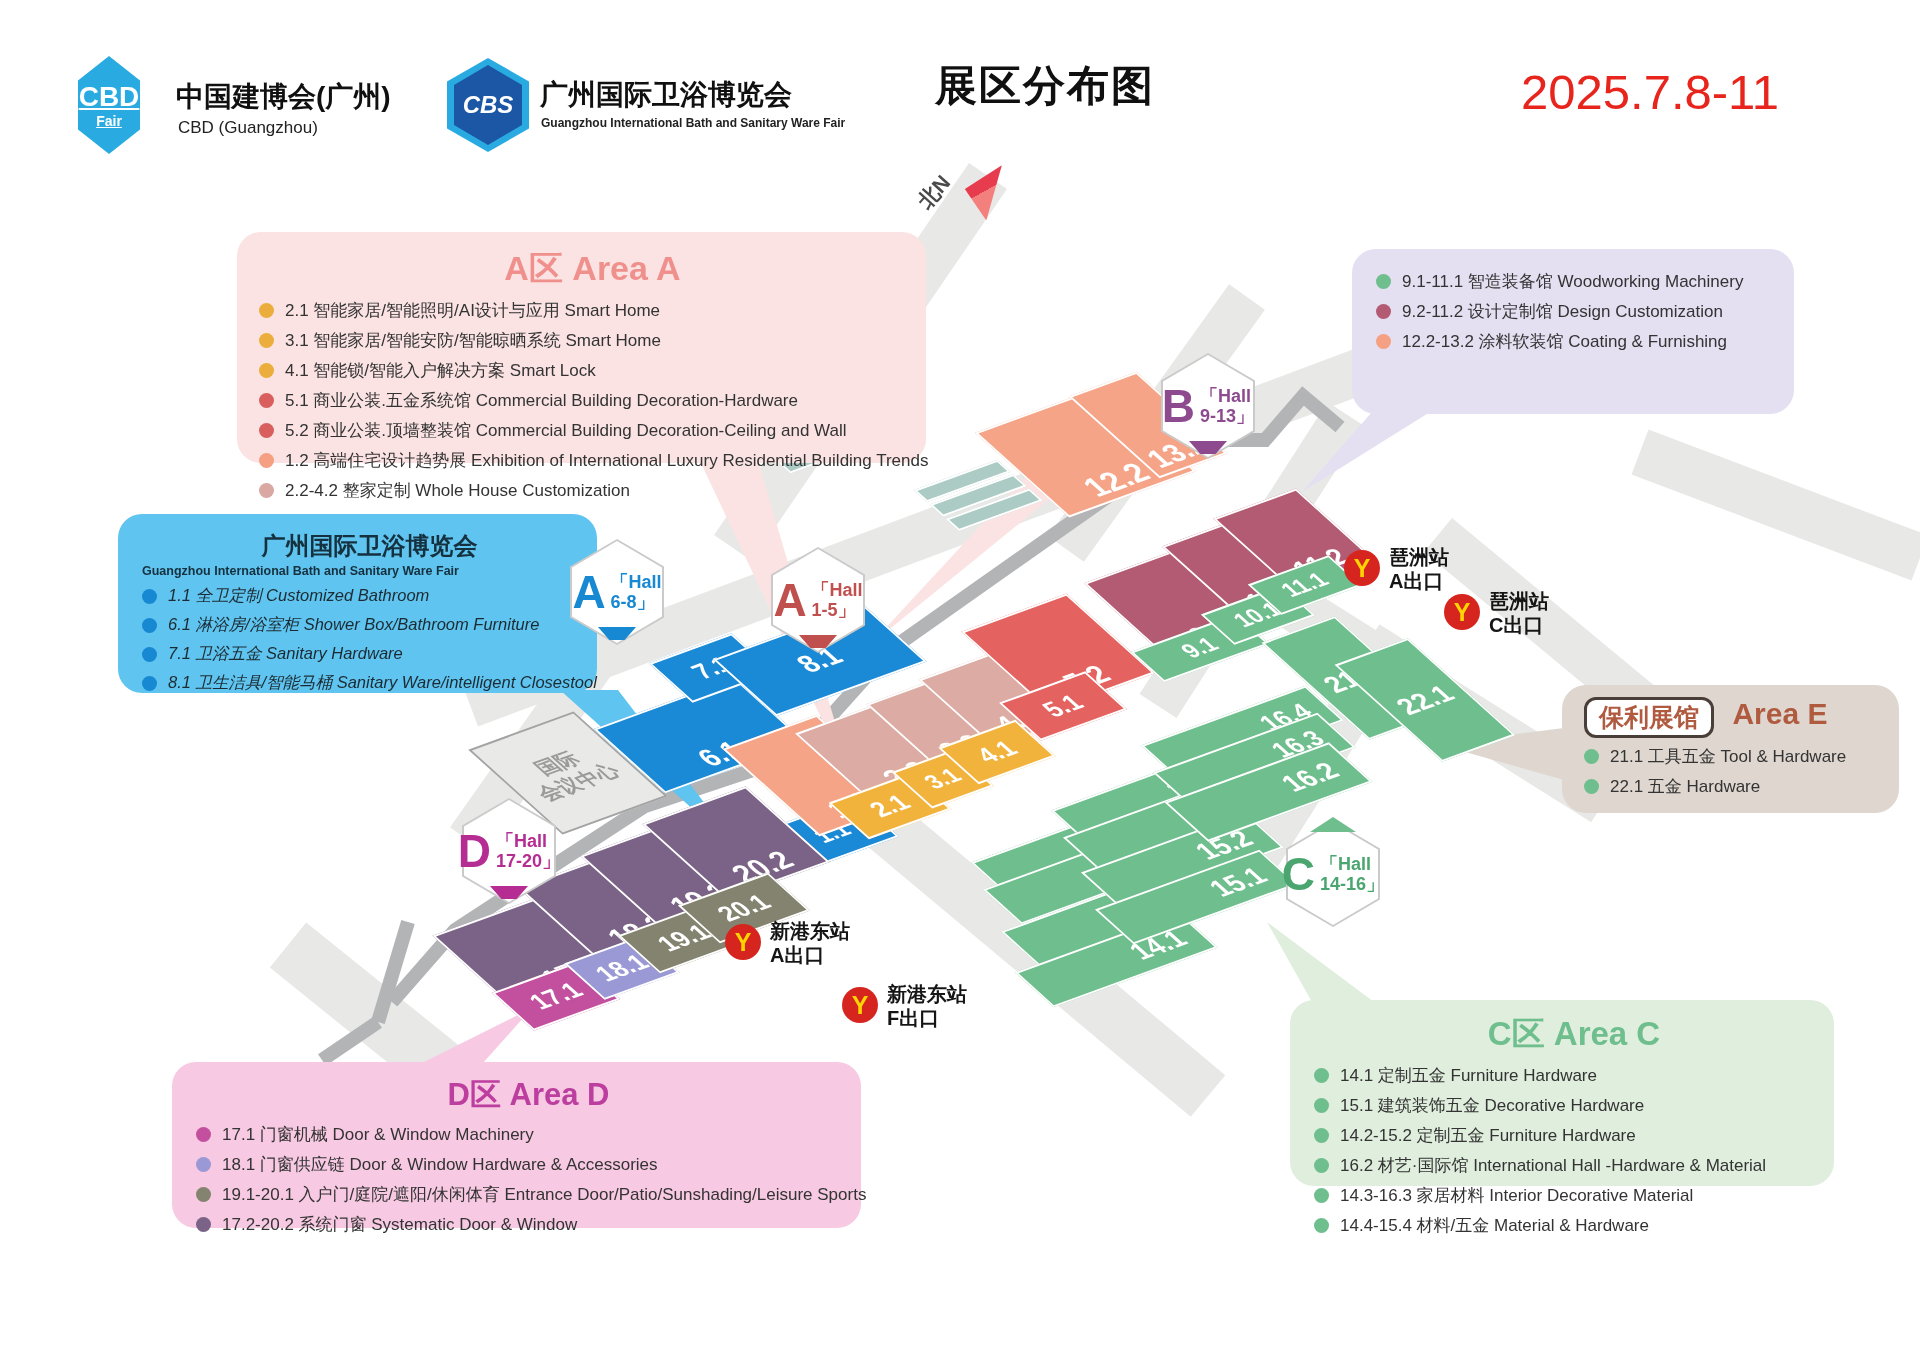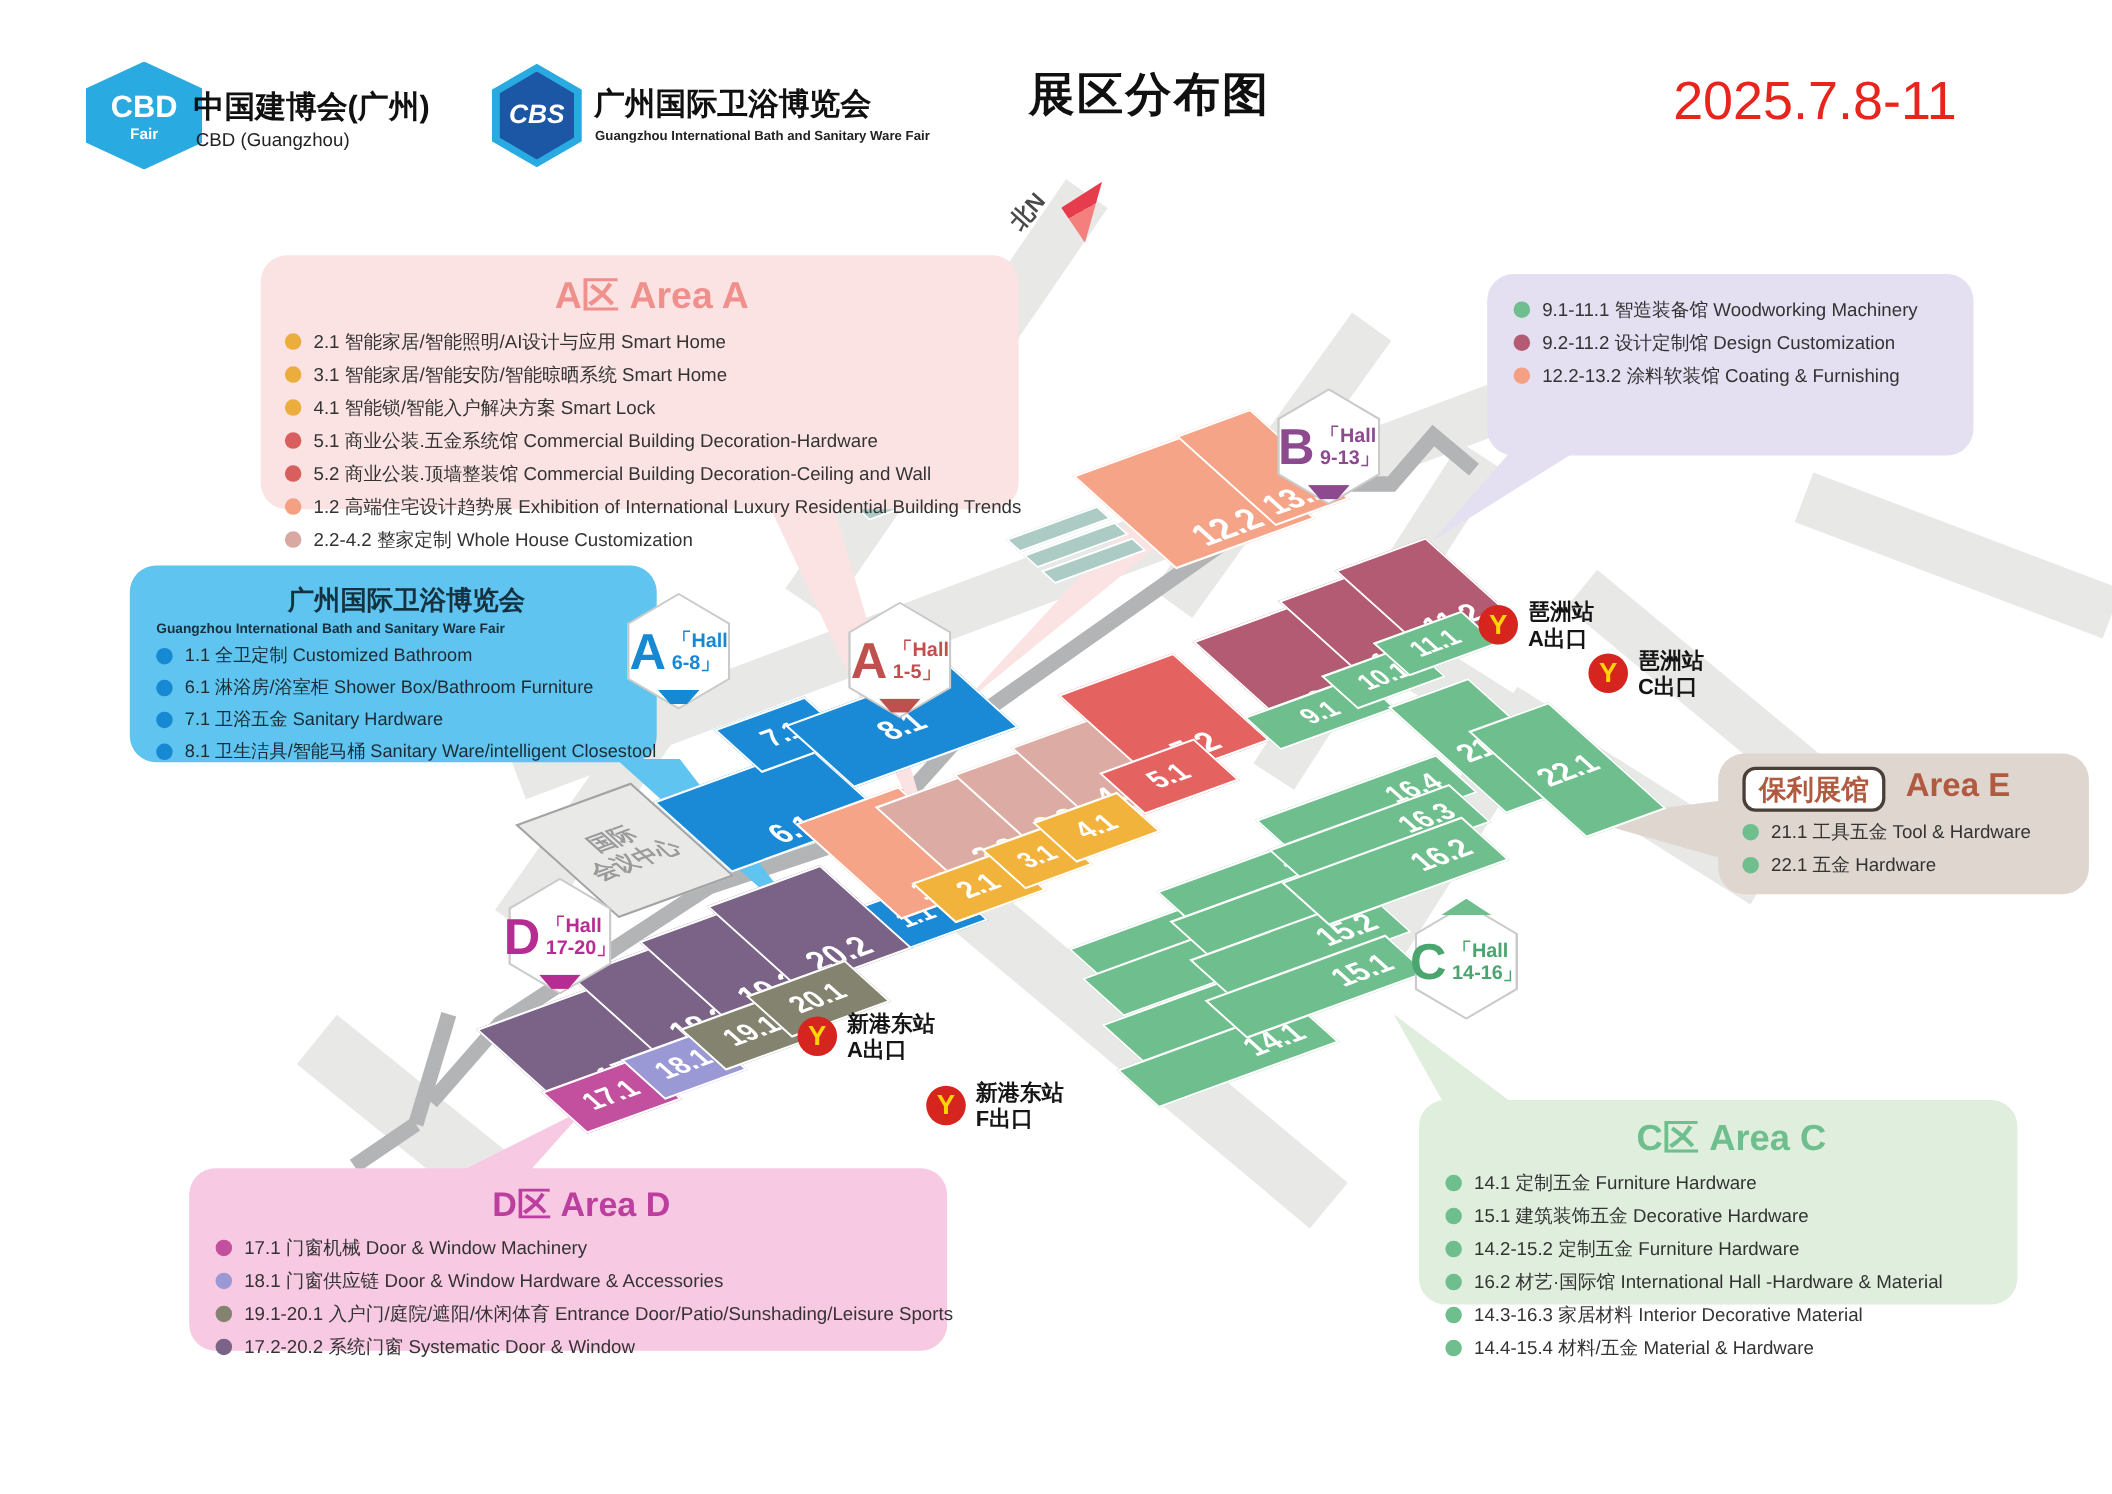--- a/index.html
+++ b/index.html
@@ -285,21 +285,21 @@
         </div>
         <div class="legend-row">
           <span class="dot" style="background: rgb(245, 160, 131);"></span>
           <span class="ltext">12.2-13.2 涂料软装馆 Coating &amp; Furnishing</span>
         </div>
       </div>
   </div>
   <div class="panel" id="panel-bath">
     <div class="p-title">广州国际卫浴博览会</div>
     <div class="p-sub">Guangzhou International Bath and Sanitary Ware Fair</div>
-    <div class="rows" style="margin-top:6px;">
+    <div class="rows" style="margin-top:6px;font-style:italic;">
         <div class="legend-row">
           <span class="dot" style="background: rgb(23, 136, 210);"></span>
           <span class="ltext">1.1 全卫定制 Customized Bathroom</span>
         </div>
         <div class="legend-row">
           <span class="dot" style="background: rgb(23, 136, 210);"></span>
           <span class="ltext">6.1 淋浴房/浴室柜 Shower Box/Bathroom Furniture</span>
         </div>
         <div class="legend-row">
           <span class="dot" style="background: rgb(23, 136, 210);"></span>
@@ -464,21 +464,21 @@
       </div>
       <div class="metro" style="left: 842px; top: 987px;">
         <div class="ic">Y</div>
         <div class="mlabel">
           <div>新港东站</div>
           <div>F出口</div>
         </div>
       </div>
     </div>
 
-  <div class="hexlogo" style="left:78px;top:56px;width:106px;height:98px;background:#29ABE2;">
+  <div class="hexlogo" style="left:78px;top:56px;width:62px;height:98px;background:#29ABE2;text-decoration:underline;">
     <span style="font-size:28px;">CBD</span>
     <span style="font-size:14px;">Fair</span>
   </div>
   <div class="abs brand-title" style="left:176px;top:78px;font-size:28px;">中国建博会(广州)</div>
   <div class="abs brand-sub" style="left:178px;top:118px;font-size:17px;">CBD (Guangzhou)</div>
   <div class="hexlogo" style="left:447px;top:58px;width:82px;height:94px;background:#29ABE2;">
     <div class="hexlogo" style="position:absolute;inset:7px;background:#1B57A5;">
       <span style="font-size:24px;font-style:italic;">CBS</span>
     </div>
   </div>

